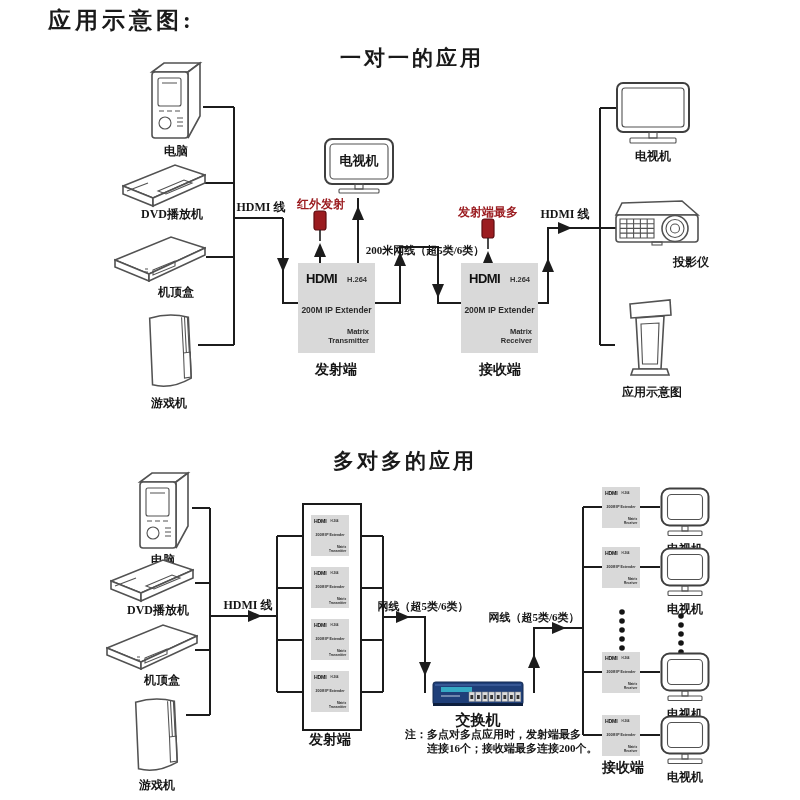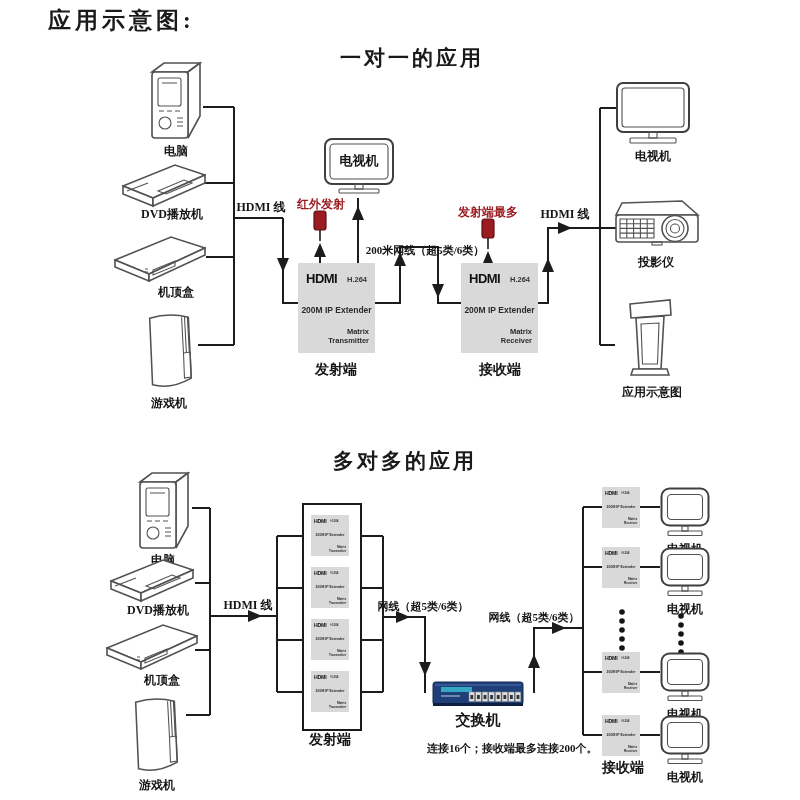--- a/index.html
+++ b/index.html
@@ -186,21 +186,21 @@
   <svg class="icon" style="left:614px;top:197px" width="86" height="54" viewBox="0 0 86 54">
     <rect class="i" x="56" y="8" width="16" height="9"></rect>
     <polygon class="o" points="8,6 68,4 84,18 2,18"></polygon>
     <rect class="o" x="2" y="18" width="82" height="27" rx="3"></rect>
     <path class="i" d="M6,22 h34 v19 h-34 Z M6,26.7 h34 M6,31.4 h34 M6,36.1 h34 M12.8,22 v19 M19.6,22 v19 M26.4,22 v19 M33.2,22 v19"></path>
     <circle class="o" cx="61" cy="31.5" r="13"></circle>
     <circle class="i" cx="61" cy="31.5" r="9"></circle>
     <circle class="i" cx="61" cy="31.5" r="4.5"></circle>
     <rect class="i" x="38" y="45" width="10" height="3"></rect>
   </svg>
-  <div class="lbl" style="left:656px;top:254px">投影仪</div>
+  <div class="lbl" style="left:691px;top:254px">投影仪</div>
 
   <svg class="icon" style="left:626px;top:299px" width="48" height="84" viewBox="0 0 48 84">
     <polygon class="o" points="4,5 44,1 45,16 5,19"></polygon>
     <polygon class="o" points="10,19 38,17 35,70 13,70"></polygon>
     <polygon class="i" points="15,25 33,24 31.5,65 16.5,65"></polygon>
     <polygon class="o" points="7,70 41,70 43,76 5,76"></polygon>
   </svg>
   <div class="lbl" style="left:652px;top:384px">应用示意图</div>
 
   <svg class="icon" style="left:136px;top:470px" width="56" height="80" viewBox="0 0 56 80">
@@ -312,20 +312,21 @@
         <rect x="60.2" y="16" width="2.8" height="4" fill="#333"></rect>
       <rect x="66.8" y="16" width="2.8" height="4" fill="#333"></rect>
         <rect x="73.4" y="16" width="2.8" height="4" fill="#333"></rect>
       <rect x="80" y="16" width="2.8" height="4" fill="#333"></rect>
         <rect x="86.6" y="16" width="2.8" height="4" fill="#333"></rect>
     </g>
     <rect x="3" y="24" width="90" height="3" fill="#0d1f3e"></rect>
   </svg>
   <div class="lbl" style="left:478px;top:711px;font-size:15px">交换机</div>
 
+  <div class="note" style="left:405px;top:727px">注：多点对多点应用时，发射端最多</div>
   <div class="note" style="left:427px;top:741px">连接16个；接收端最多连接200个。</div>
 
   <div class="mini" style="left:602px;top:487px">
     <div class="mini-in">
       <span class="mi-logo">HDMI</span>
       <span class="mi-codec">H.264</span>
       <div class="mi-name">200M IP Extender</div>
       <div class="mi-role">
           <div>Matrix</div>
           <div>Receiver</div>

